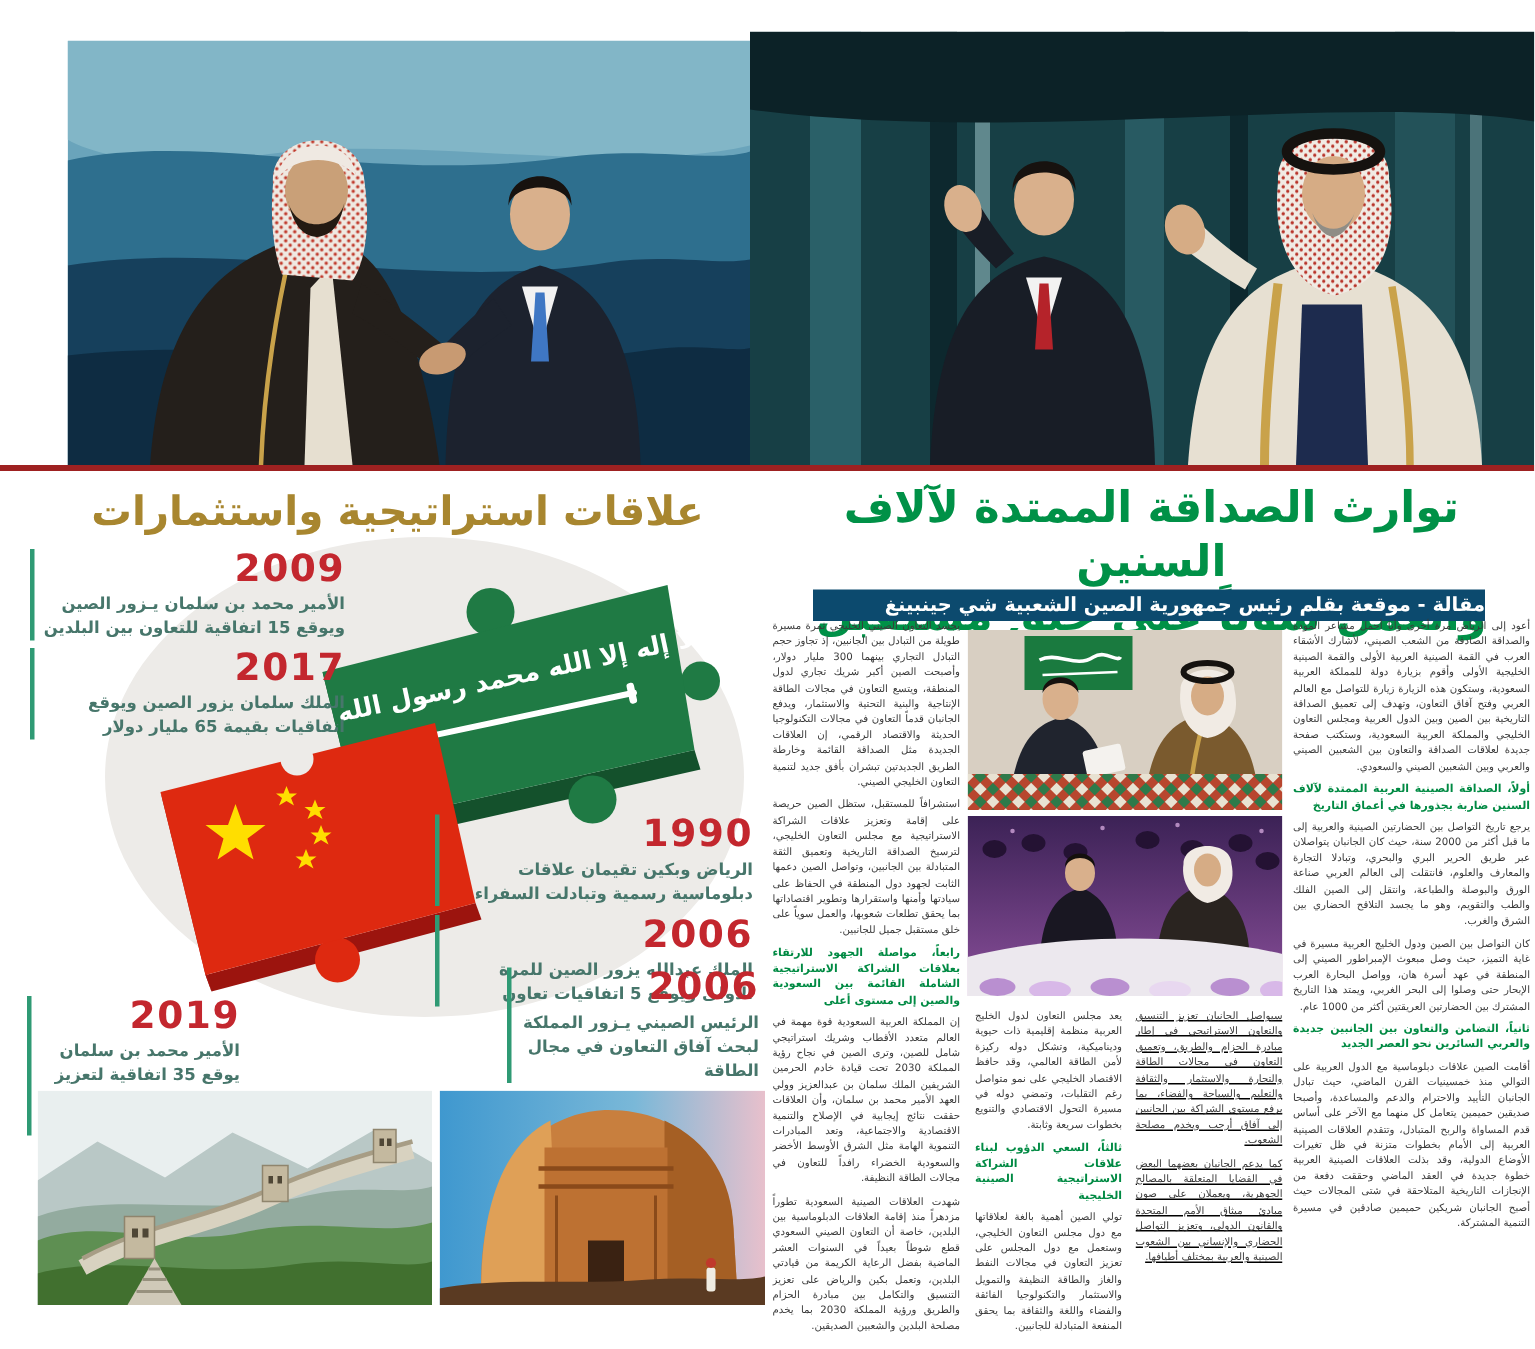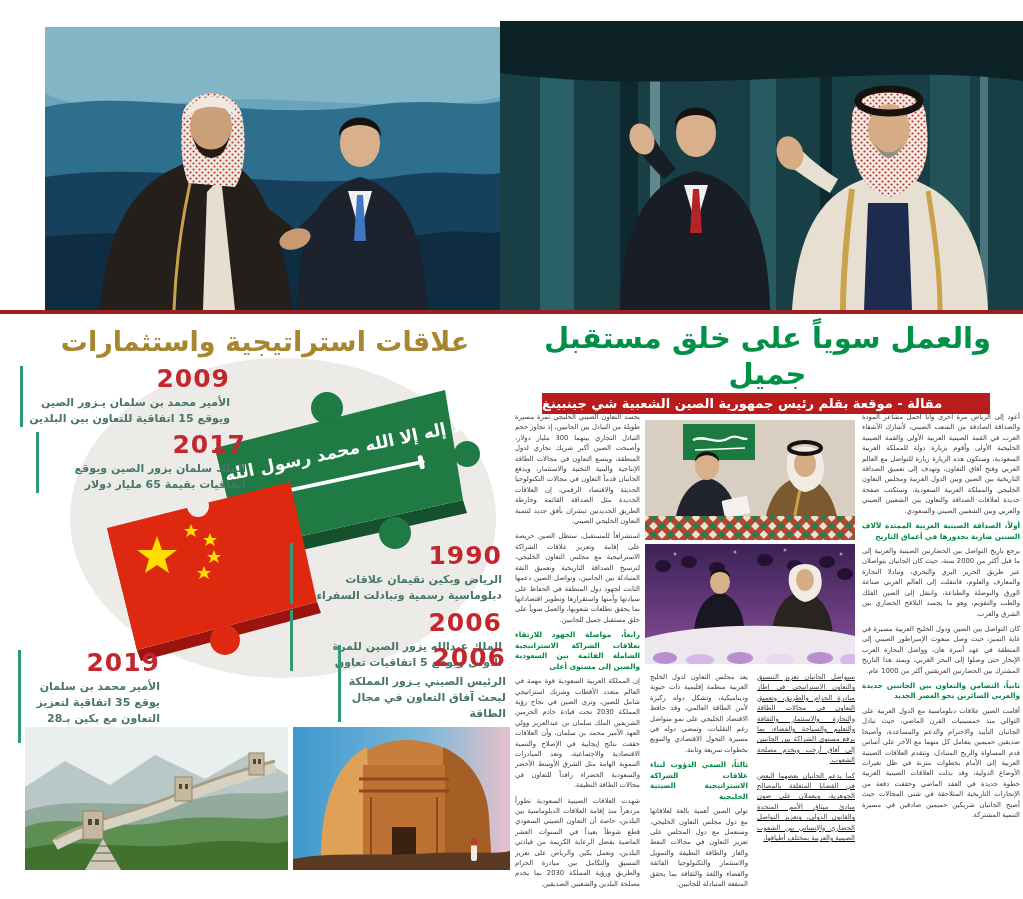--- a/index.html
+++ b/index.html
@@ -12,22 +12,22 @@
   
   .gold-headline{color:#a8862f;font-weight:bold;font-size:27px;text-align:center;direction:rtl;line-height:1.2;}
   .tl{direction:rtl;text-align:right;border-left:none;}
   .tl-wrap{display:flex;flex-direction:row-reverse;}
   .tl-bar{width:3px;background:#2f9a74;margin-right:6px;flex:0 0 3px;}
   .tl-body{flex:1;}
   .tl-year{color:#c3272e;font-weight:bold;font-size:25px;line-height:26px;letter-spacing:1px;}
   .tl-text{color:#47766b;font-size:11px;line-height:16px;font-weight:bold;margin-top:3px;}
   
   .green-headline{color:#009147;font-weight:bold;font-size:29px;line-height:36px;text-align:center;direction:rtl;}
-  .banner{background:#b91c1c;color:#ffffff;font-weight:bold;font-size:13px;line-height:21px;
-          text-align:left;direction:rtl;}
+  .banner{background:#0c4a6e;color:#ffffff;font-weight:bold;font-size:13px;line-height:21px;
+          text-align:right;direction:rtl;}
   .col{direction:rtl;text-align:justify;overflow:hidden;}
   .col p{margin:0 0 5px 0;font-size:6.8px;line-height:10.4px;color:#3a3a3a;}
   .col h4{margin:2px 0 4px 0;font-size:7.3px;line-height:10.5px;color:#008a43;font-weight:bold;}
 </style>
 </head>
 <body>
 
 <div id="page">
 
   <div class="abs photo" style="left:45px;top:27px;width:455px;height:283px;">
@@ -154,21 +154,21 @@
 
   <div class="abs tl" style="left:20px;top:366px;width:210px;">
     <div class="tl-wrap">
         <div class="tl-bar"></div>
     <div class="tl-body">
           <div class="tl-year">2009</div>
     <div class="tl-text">الأمير محمد بن سلمان يـزور الصين ويوقع 15 اتفاقية للتعاون بين البلدين</div>
         </div>
       </div>
   </div>
-  <div class="abs tl" style="left:36px;top:432px;width:210px;">
+  <div class="abs tl" style="left:20px;top:432px;width:210px;">
     <div class="tl-wrap">
         <div class="tl-bar"></div>
     <div class="tl-body">
           <div class="tl-year">2017</div>
     <div class="tl-text">الملك سلمان يزور الصين ويوقع اتفاقيات بقيمة 65 مليار دولار</div>
         </div>
       </div>
   </div>
   <div class="abs tl" style="left:290px;top:543px;width:212px;">
     <div class="tl-wrap">
@@ -181,21 +181,21 @@
   </div>
   <div class="abs tl" style="left:290px;top:610px;width:212px;">
     <div class="tl-wrap">
         <div class="tl-bar"></div>
     <div class="tl-body">
           <div class="tl-year">2006</div>
     <div class="tl-text">الملك عبدالله يزور الصين للمرة الأولى ويوقع 5 اتفاقيات تعاون</div>
         </div>
       </div>
   </div>
-  <div class="abs tl" style="left:18px;top:650px;width:142px;">
+  <div class="abs tl" style="left:18px;top:664px;width:142px;">
     <div class="tl-wrap">
         <div class="tl-bar"></div>
     <div class="tl-body">
           <div class="tl-year">2019</div>
     <div class="tl-text">الأمير محمد بن سلمان يوقع 35 اتفاقية لتعزيز التعاون مع بكين بـ28 مليار دولار</div>
         </div>
       </div>
   </div>
   <div class="abs tl" style="left:338px;top:645px;width:168px;">
     <div class="tl-wrap">
@@ -263,20 +263,21 @@
       <rect x="99" y="100" width="24" height="36" fill="#3a2212"></rect>
       <path d="M0,143 L0,132 C40,124 90,130 140,126 C170,124 200,128 217,124 L217,143 Z" fill="#5a3a22"></path>
       <g>
         <rect x="178" y="118" width="6" height="16" rx="2" fill="#f0ece2"></rect>
         <circle cx="181" cy="115" r="3.4" fill="#c0392b"></circle>
       </g>
     </svg>
   </div>
 
   <div class="abs green-headline" style="left:515px;top:320px;width:505px;">
+    <div>توارث الصداقة الممتدة لآلاف السنين</div>
     <div>والعمل سوياً على خلق مستقبل جميل</div>
   </div>
 
   <div class="abs banner" style="left:542px;top:393px;width:448px;height:21px;">مقالة - موقعة بقلم رئيس جمهورية الصين الشعبية شي جينبينغ</div>
 
   <div class="abs photo" style="left:645px;top:420px;width:210px;height:120px;">
     <svg width="210" height="120" viewBox="0 0 210 120">
       <defs>
         <pattern id="sofa" width="12" height="12" patternUnits="userSpaceOnUse" patternTransform="rotate(45)">
           <rect width="12" height="12" fill="#b8462e"></rect>

